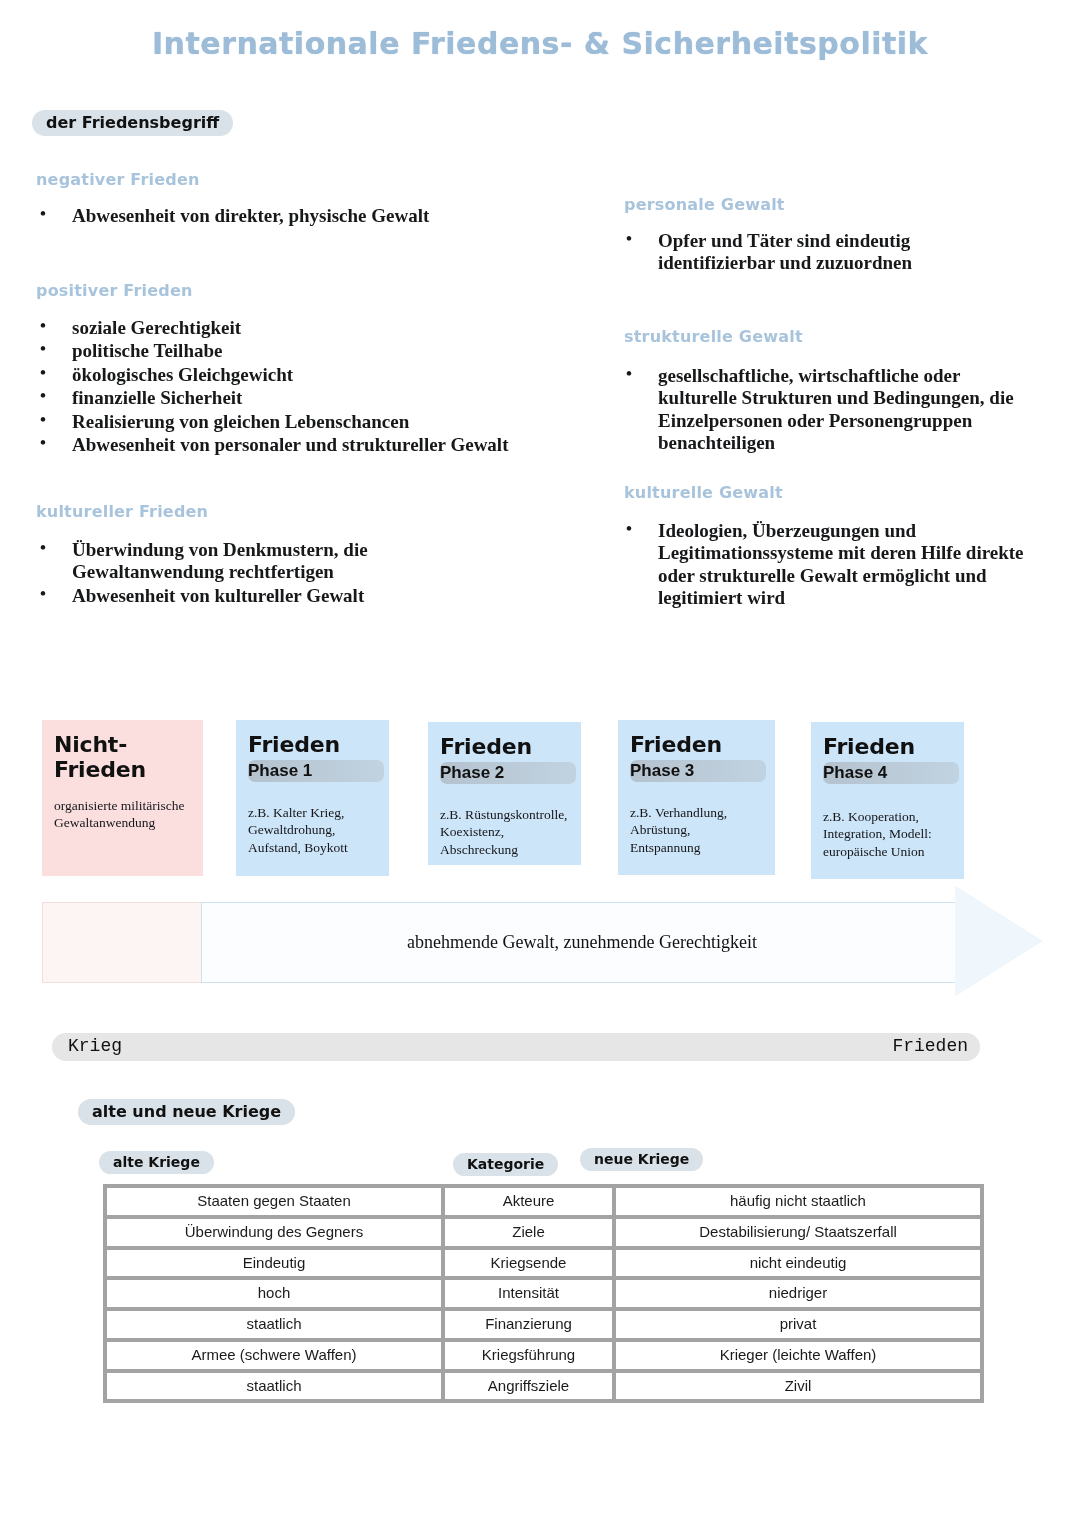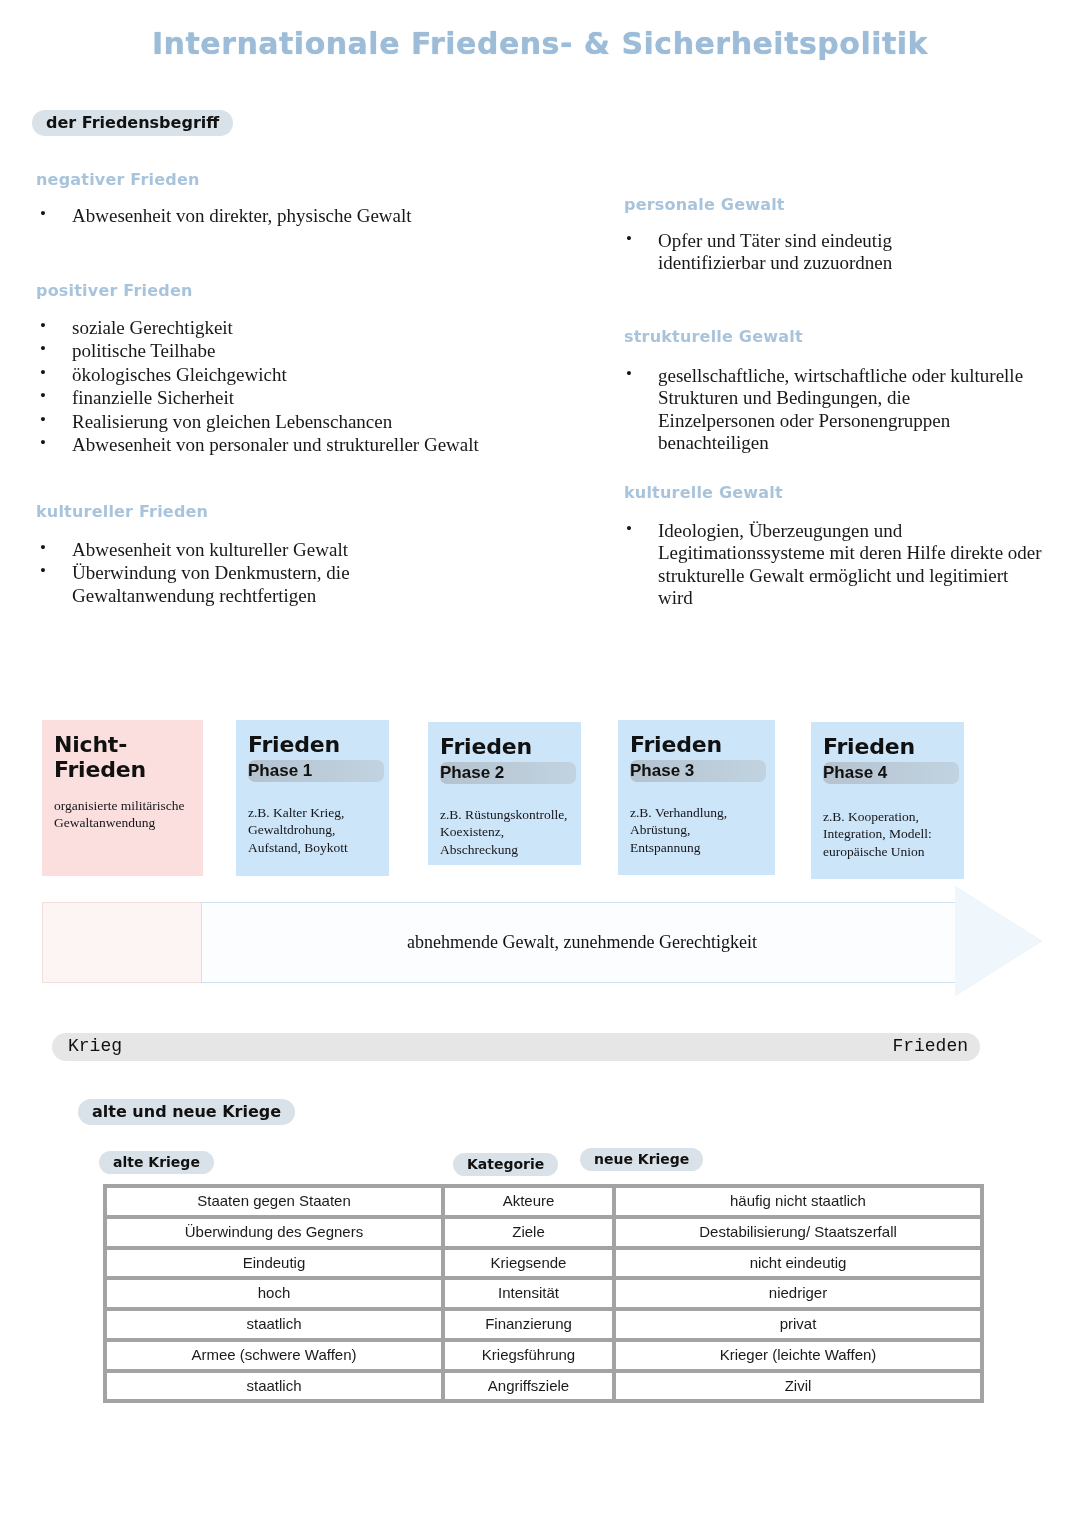--- a/index.html
+++ b/index.html
@@ -85,20 +85,21 @@
     list-style: none;
     font-family: "Liberation Serif", serif;
     font-size: 19px;
     line-height: 1.18;
     color: #17181a;
   }
   .blist li {
     position: relative;
     padding-left: 36px;
     margin: 0 0 1px 0;
+    font-weight: bold;
   }
   .blist li::before {
     content: "\2022";
     position: absolute;
     left: 4px;
     top: -1px;
     font-size: 17px;
     color: #17181a;
   }
 
@@ -245,22 +246,22 @@
   <li>soziale Gerechtigkeit</li>
   <li>politische Teilhabe</li>
   <li>ökologisches Gleichgewicht</li>
   <li>finanzielle Sicherheit</li>
   <li>Realisierung von gleichen Lebenschancen</li>
   <li>Abwesenheit von personaler und struktureller Gewalt</li>
 </ul>
 
 <div class="sub-head" style="left:36px; top:502px;">kultureller Frieden</div>
 <ul class="blist" style="left:36px; top:539px; width:420px;">
+  <li>Überwindung von Denkmustern, die Gewaltanwendung rechtfertigen</li>
   <li>Abwesenheit von kultureller Gewalt</li>
-  <li>Überwindung von Denkmustern, die Gewaltanwendung rechtfertigen</li>
 </ul>
 
 <div class="sub-head" style="left:624px; top:195px;">personale Gewalt</div>
 <ul class="blist" style="left:622px; top:230px; width:360px;">
   <li>Opfer und Täter sind eindeutig identifizierbar und zuzuordnen</li>
 </ul>
 
 <div class="sub-head" style="left:624px; top:327px;">strukturelle Gewalt</div>
 <ul class="blist" style="left:622px; top:365px; width:410px;">
   <li>gesellschaftliche, wirtschaftliche oder kulturelle Strukturen und Bedingungen, die Einzelpersonen oder Personengruppen benachteiligen</li>

